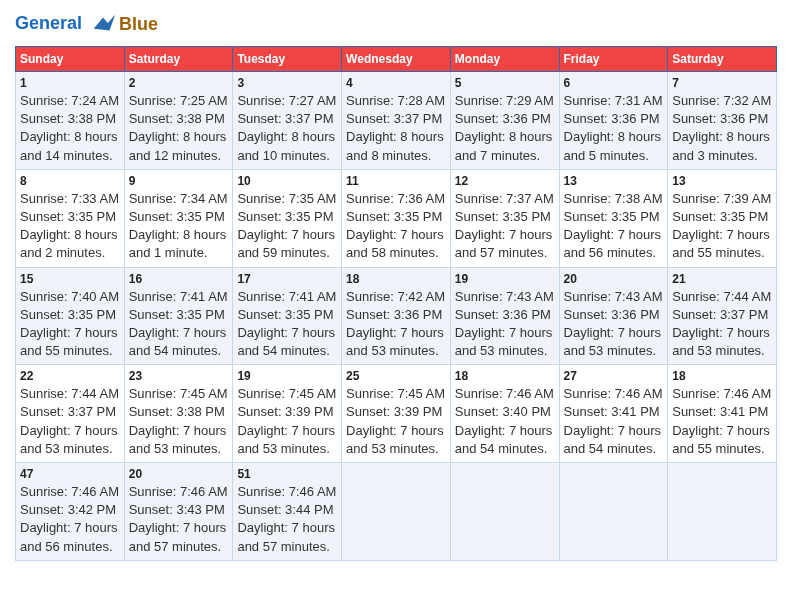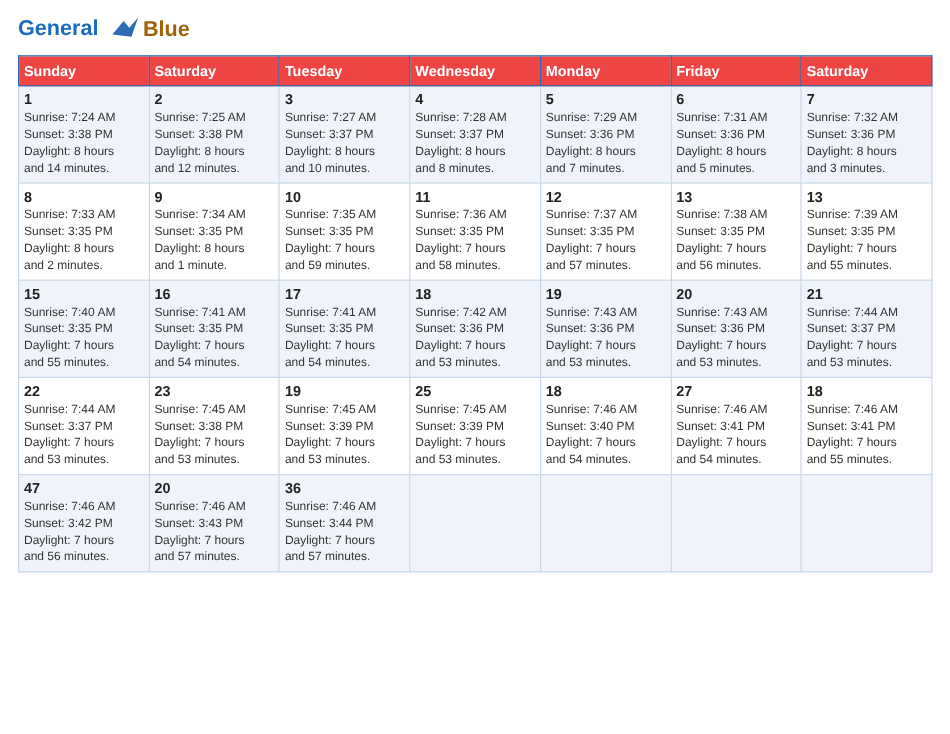--- a/index.html
+++ b/index.html
@@ -75,21 +75,21 @@
       height: 78px;
     }
     .day-num {
       font-size: 12px;
       font-weight: bold;
       display: block;
       margin-bottom: 2px;
     }
     .day-info {
       line-height: 1.4;
-      font-size: 10px;
+      font-size: 13px;
       color: #333;
     }
   </style>
 </head>
 <body>
 
 <div class="container">
   <div class="header">
     <div class="logo">
       <div>
@@ -247,21 +247,21 @@
         <tr>
           <td>
             <span class="day-num">47</span>
             <div class="day-info">Sunrise: 7:46 AM<br>Sunset: 3:42 PM<br>Daylight: 7 hours<br>and 56 minutes.</div>
           </td>
           <td>
             <span class="day-num">20</span>
             <div class="day-info">Sunrise: 7:46 AM<br>Sunset: 3:43 PM<br>Daylight: 7 hours<br>and 57 minutes.</div>
           </td>
           <td>
-            <span class="day-num">36</span>
+            <span class="day-num">51</span>
             <div class="day-info">Sunrise: 7:46 AM<br>Sunset: 3:44 PM<br>Daylight: 7 hours<br>and 57 minutes.</div>
           </td>
           <td></td>
           <td></td>
           <td></td>
           <td></td>
         </tr>
       </tbody>
   </table>
 </div>

